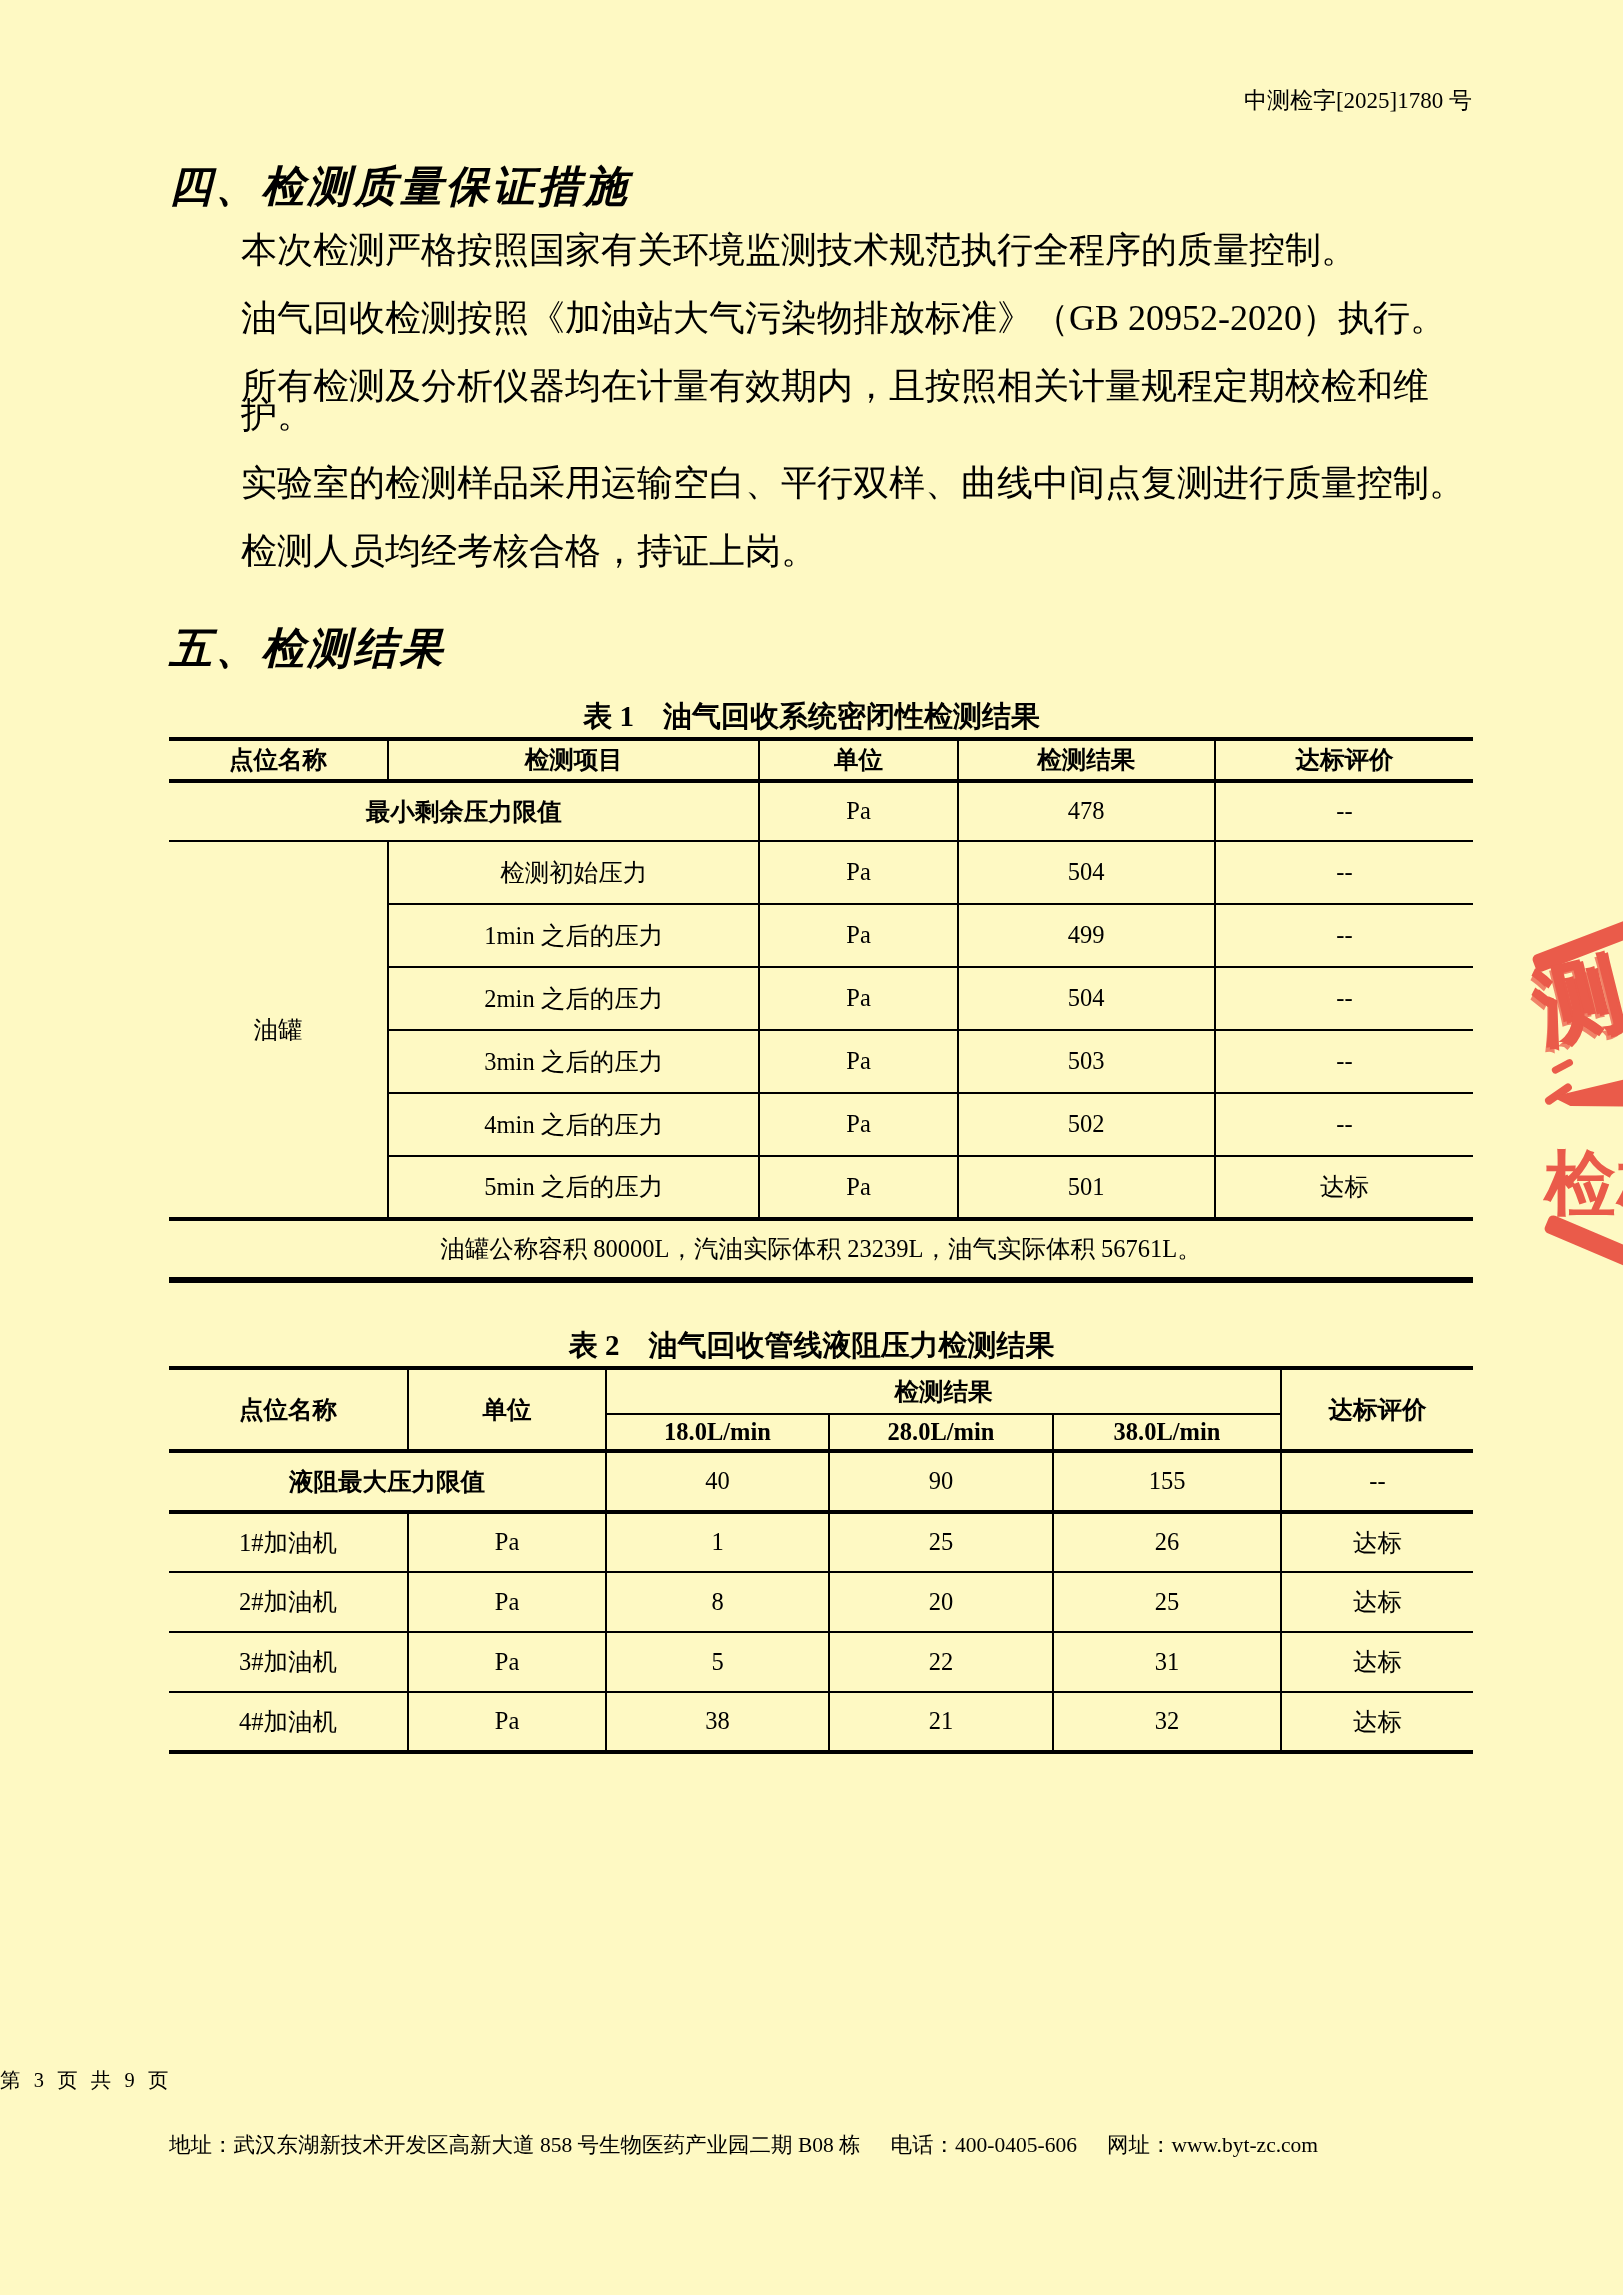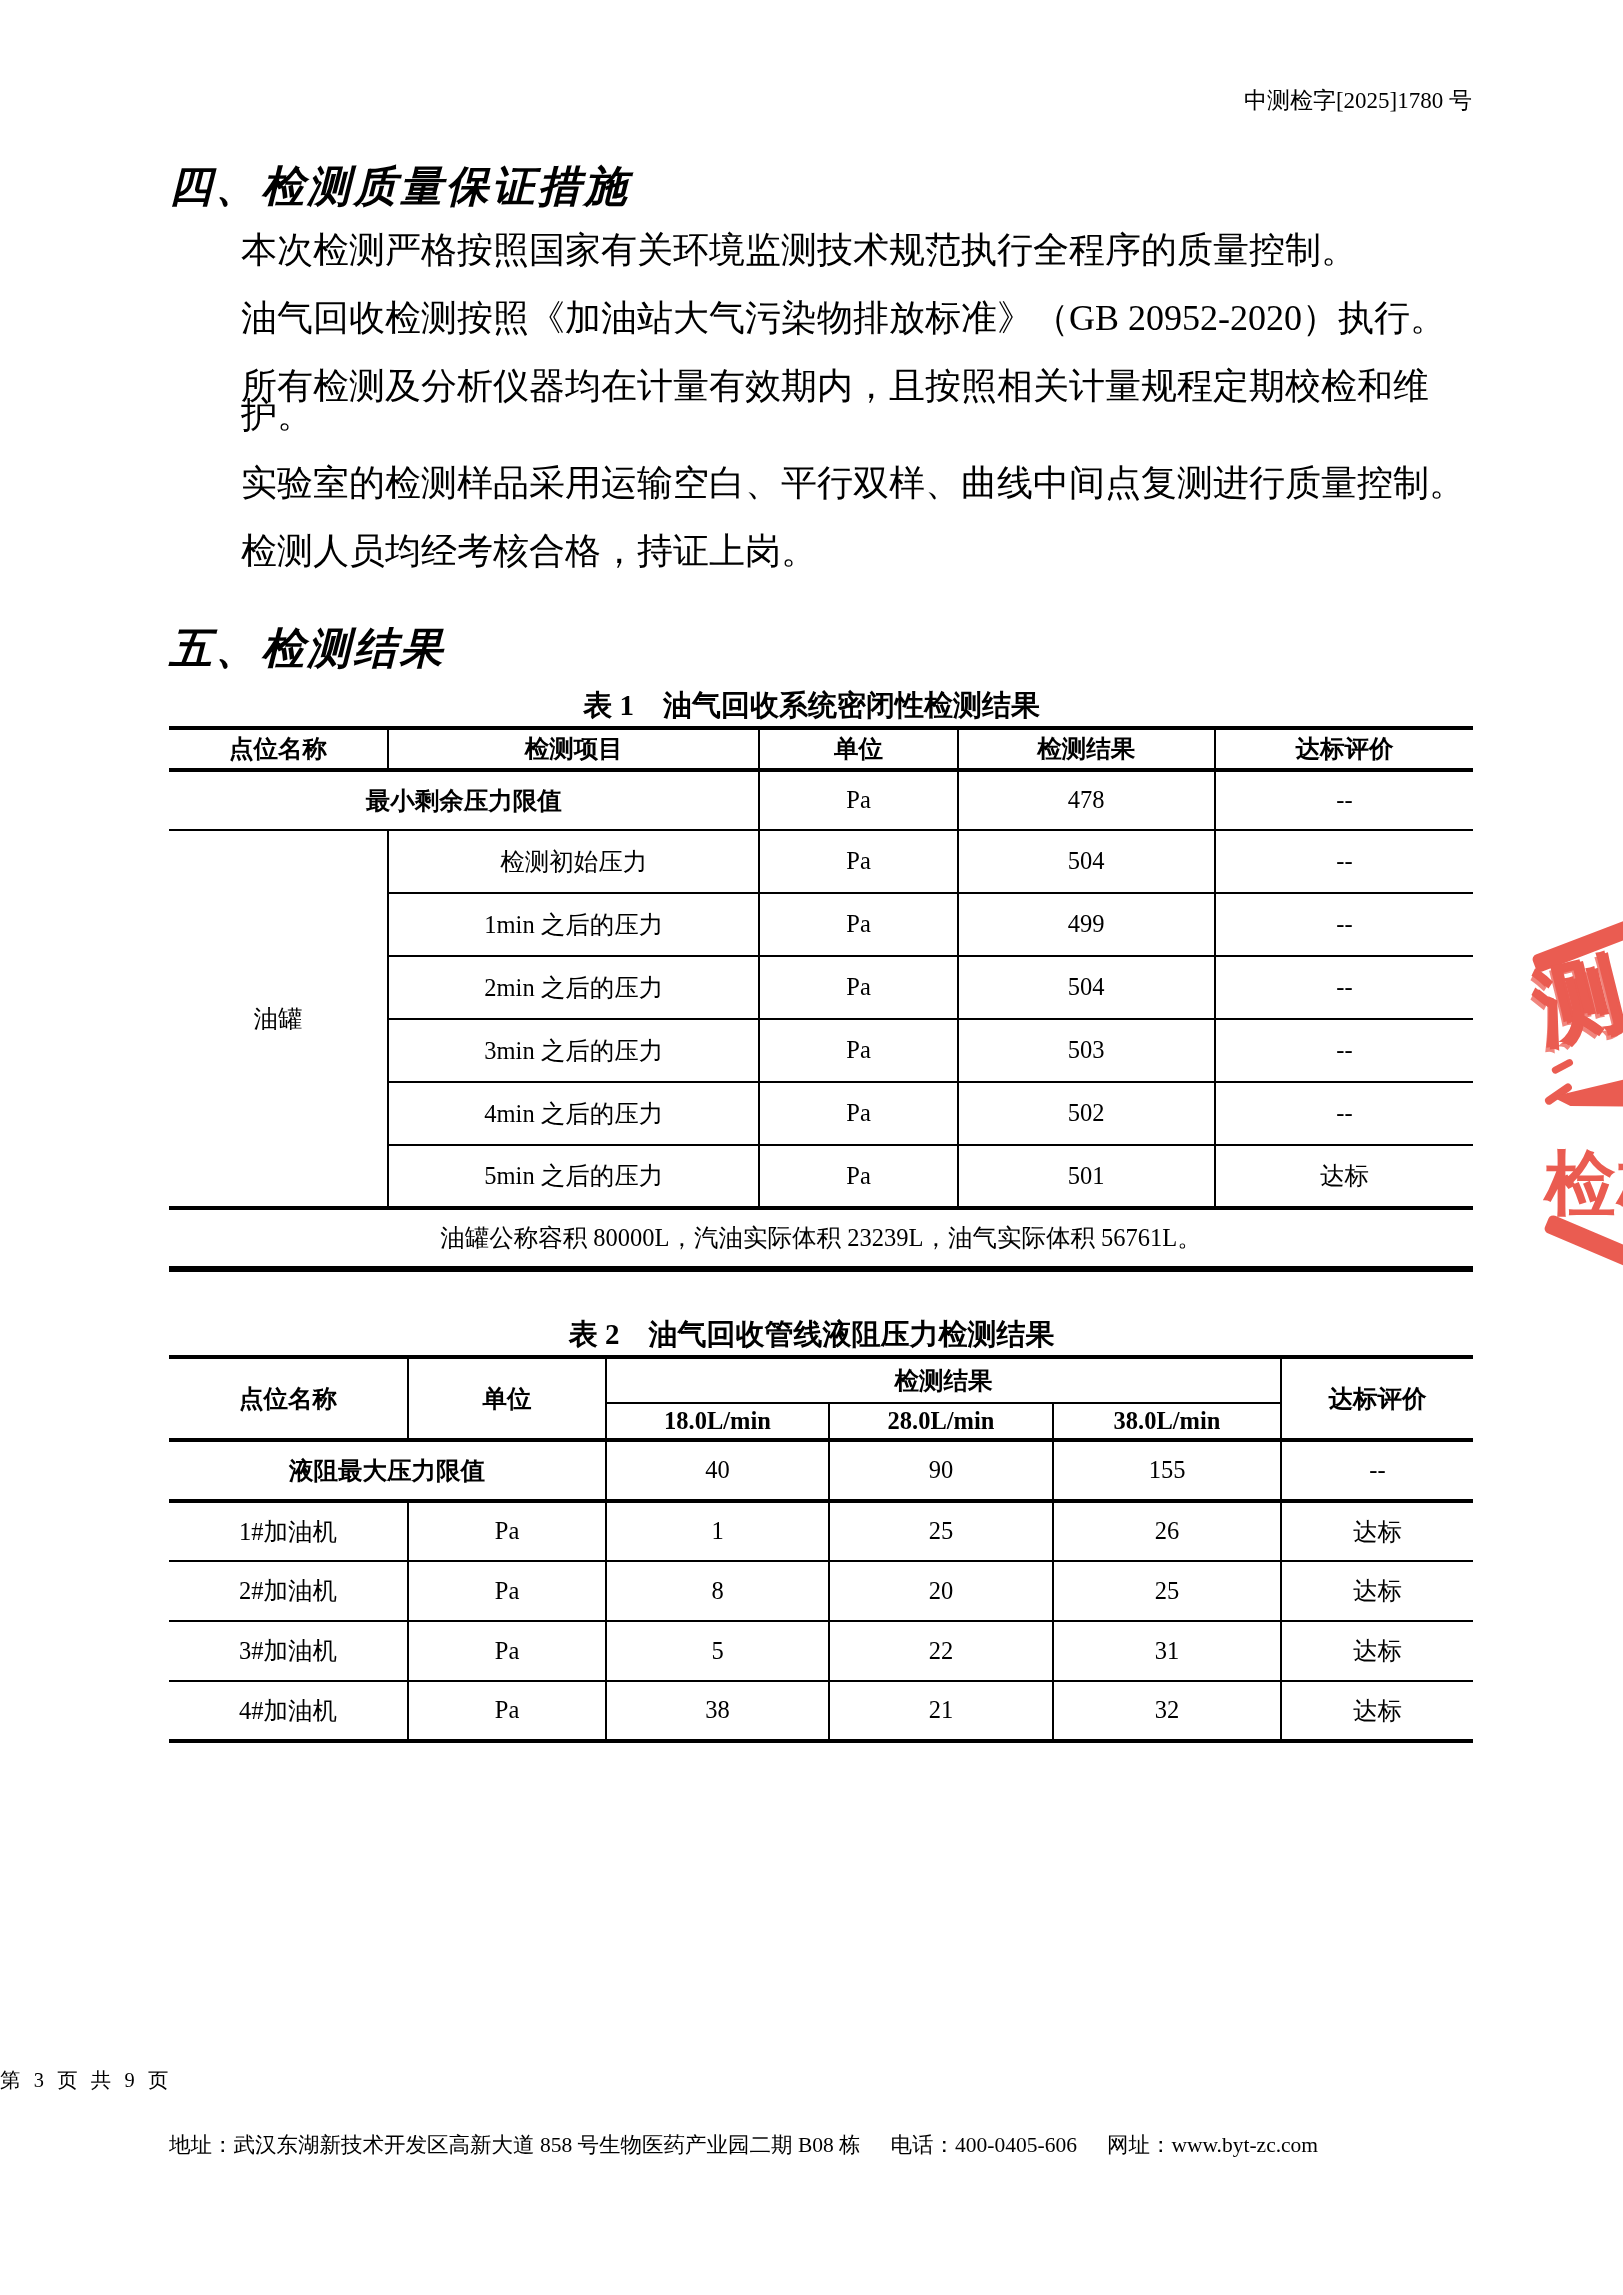--- a/index.html
+++ b/index.html
@@ -1,19 +1,19 @@
 <!DOCTYPE html>
 <html style="font-size:8.2px"><head>
 <meta charset="utf-8">
 <style>
   html,body{margin:0;padding:0;background:#888;}
   .page{
     position:relative;
     width:1623px;height:2295px;
-    background:#ffffff;
+    background:#fef9c3;
     font-family:"Liberation Serif","DejaVu Serif",serif;
     color:#000;
     overflow:hidden;
   }
   .doc-number{
     padding-top:88px;
     padding-right:151px;
     text-align:right;
     font-size:23px;
     line-height:25.6px;
@@ -28,21 +28,21 @@
   }
   .paras{margin-top:32px;}
   .para{
     margin:0 151px 39px 169px;
     padding-left:72px;
     font-size:36px;
     line-height:29px;
   }
   .sec-title.second{margin-top:65px;}
   .tbl-title{
-    margin-top:24px;
+    margin-top:35px;
     text-align:center;
     font-size:29px;
     font-weight:700;
     line-height:30px;
   }
   .tbl-title.t2{margin-top:47px;}
   table{
     border-collapse:collapse;
     margin:6.1px 0 0 169px;
     width:1304px;

